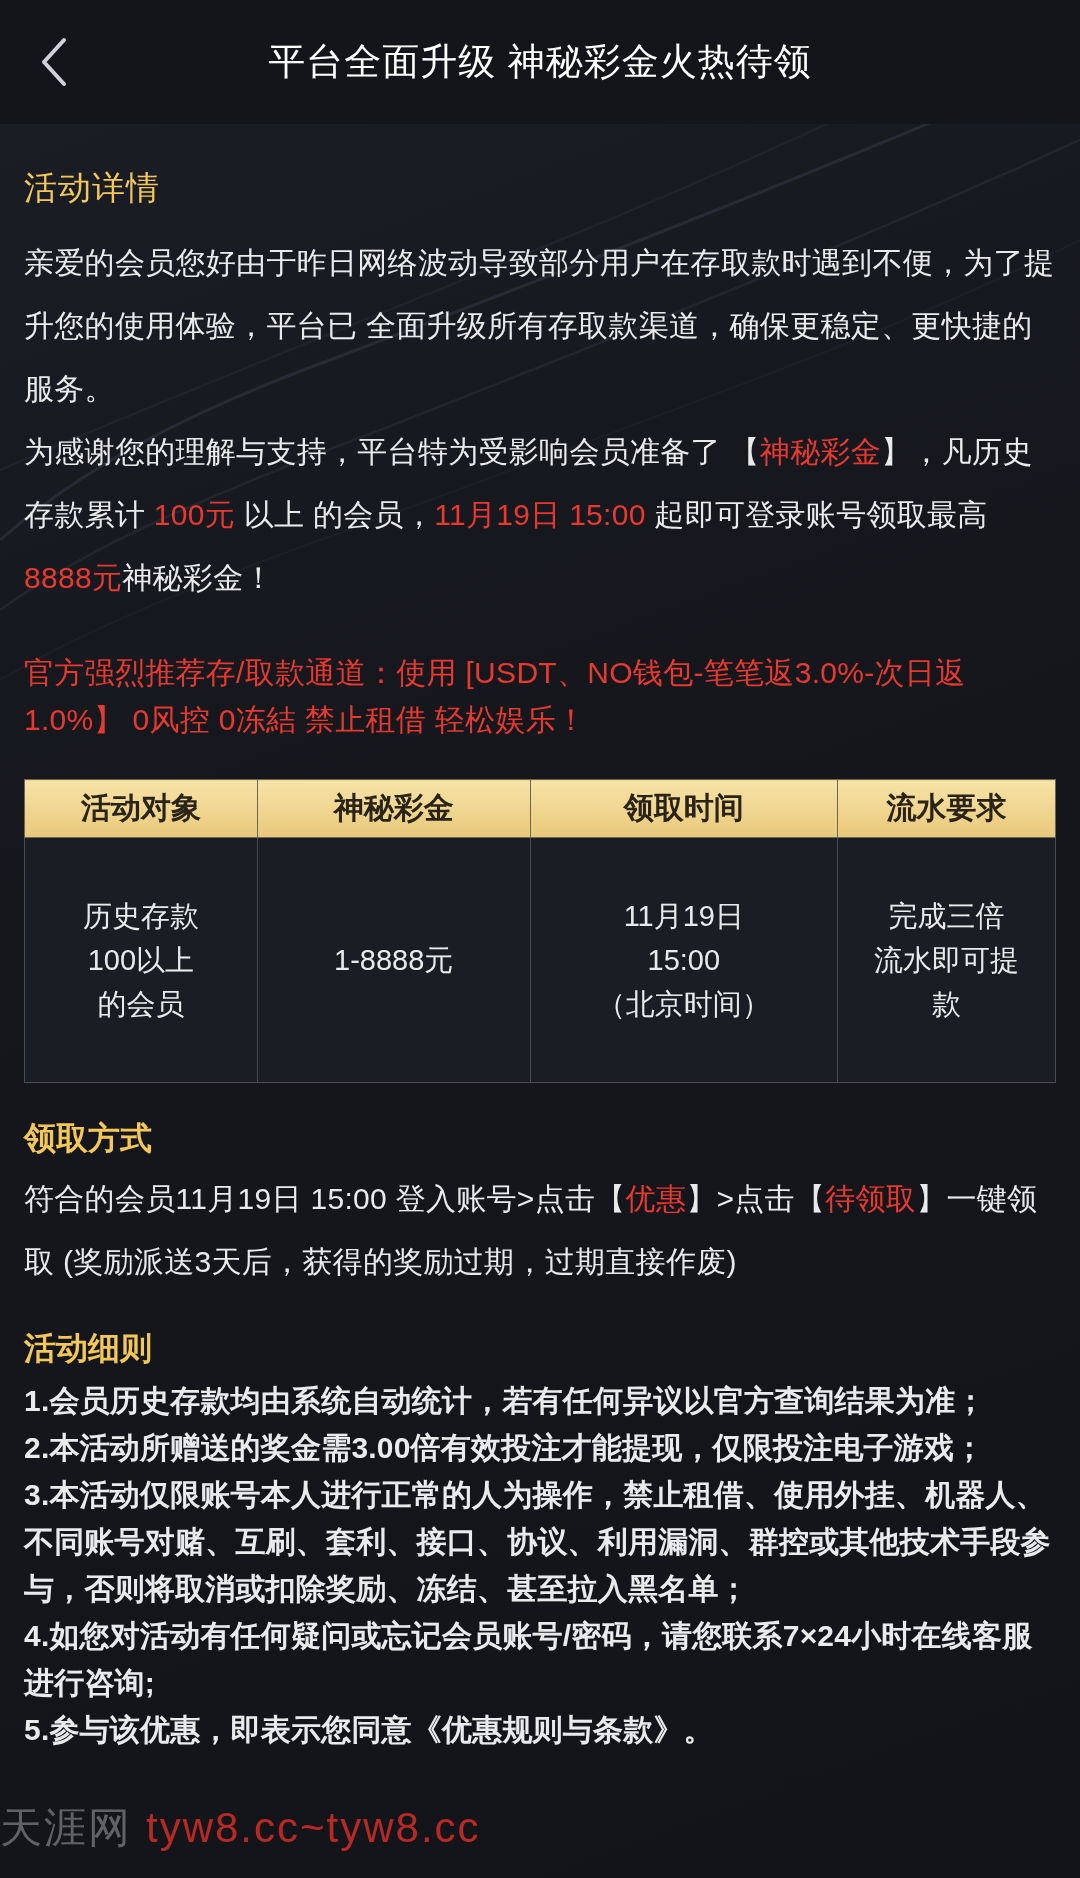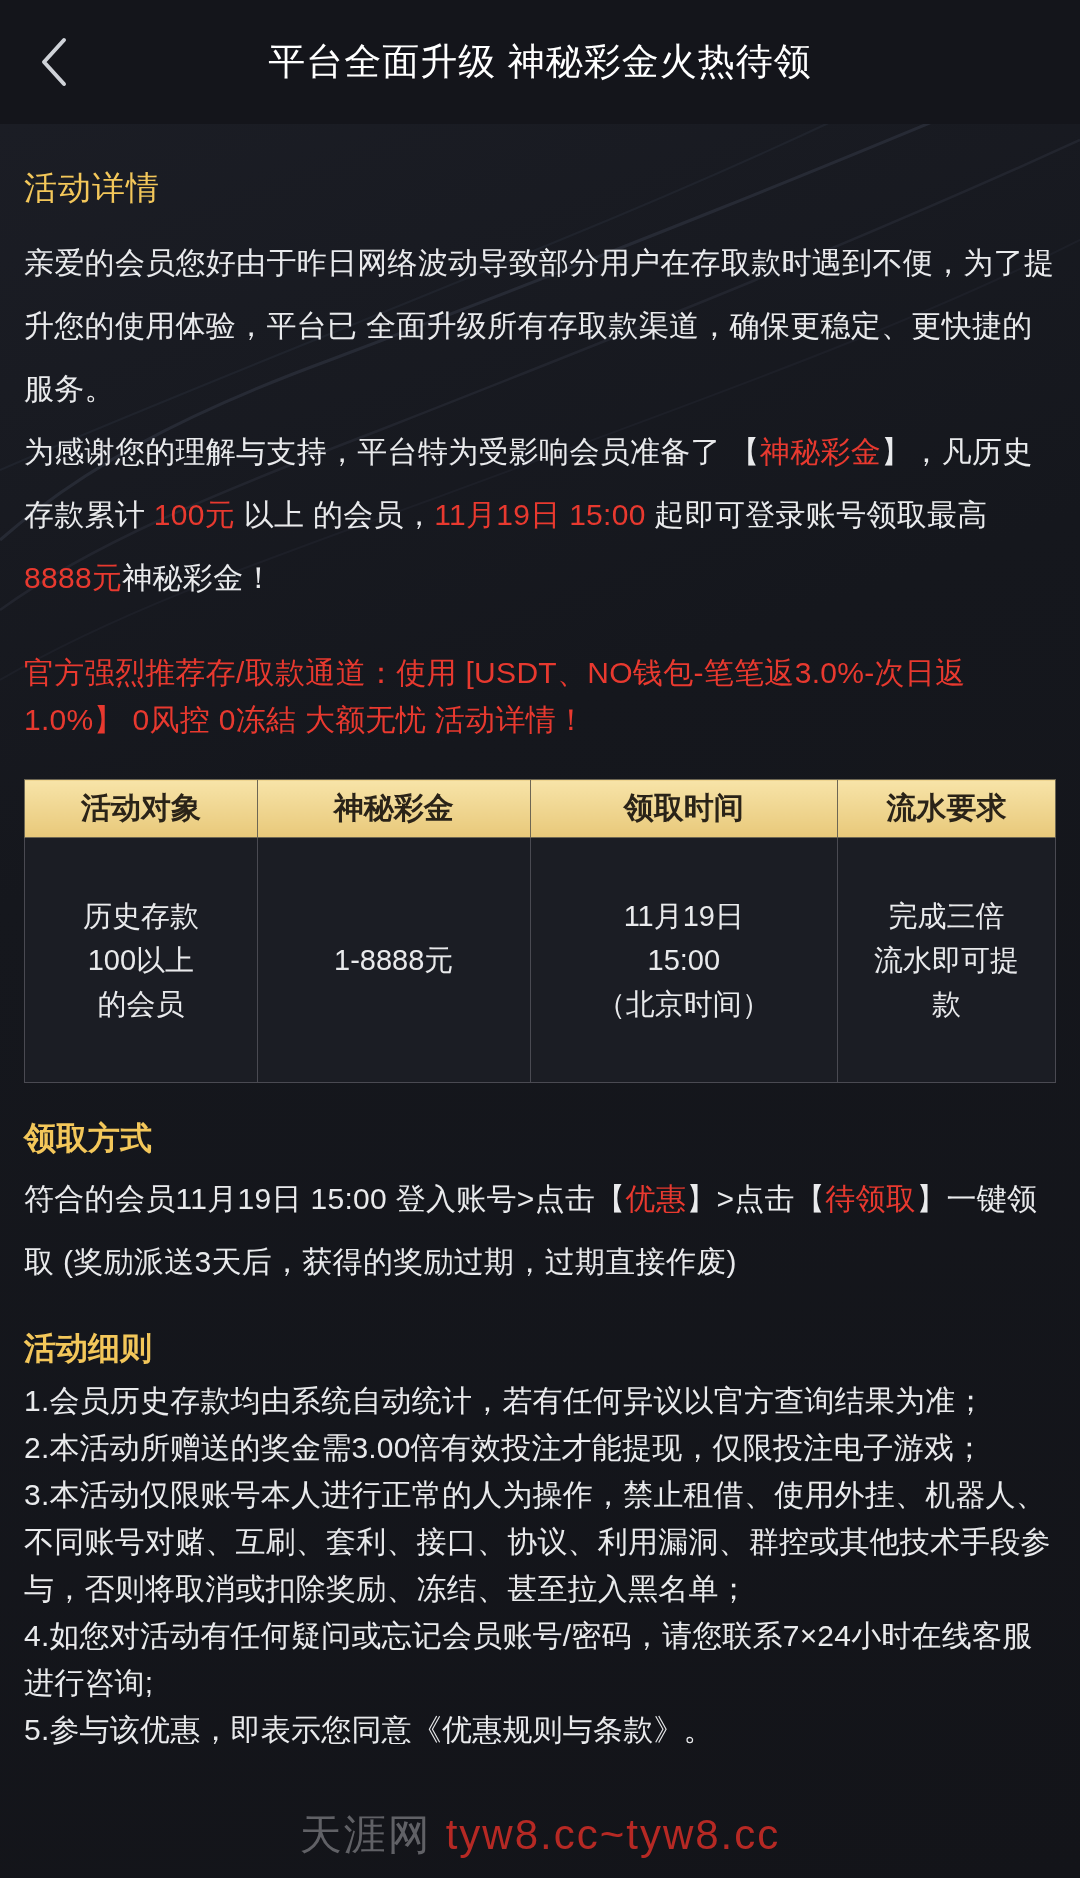--- a/index.html
+++ b/index.html
@@ -127,27 +127,27 @@
     color: #f3c75a;
     font-size: 32px;
     font-weight: bold;
     margin: 34px 0 6px 0;
   }
   .rules {
     font-size: 30px;
     line-height: 47px;
     color: #e9eaec;
     letter-spacing: 0.2px;
+    font-weight: bold;
   }
   .watermark {
     position: absolute;
-    bottom: 15px;
+    bottom: 22px;
     left: 0;
     width: 1080px;
-    text-align: center;
     font-size: 42px;
     color: rgba(228, 48, 40, 0.78);
     letter-spacing: 2px;
     pointer-events: none;
     z-index: 9;
   }
   .watermark .wm-cn {
     color: rgba(160, 160, 165, 0.55);
     margin-right: 14px;
   }
@@ -176,21 +176,21 @@
   </div>
 
   <div class="content">
 
     <div class="section-title">活动详情</div>
 
     <p class="para">亲爱的会员您好由于昨日网络波动导致部分用户在存取款时遇到不便，为了提升您的使用体验，平台已 全面升级所有存取款渠道，确保更稳定、更快捷的服务。</p>
 
     <p class="para tight"><span>为感谢您的理解与支持，平台特为受影响会员准备了 【</span><span class="red">神秘彩金</span><span>】，凡历史存款累计 </span><span class="red">100元</span><span> 以上 的会员，</span><span class="red">11月19日 15:00</span><span> 起即可登录账号领取最高 </span><span class="red">8888元</span><span>神秘彩金！</span></p>
 
-    <p class="redline">官方强烈推荐存/取款通道：使用 [USDT、NO钱包-笔笔返3.0%-次日返1.0%】 0风控 0冻結 大额无忧 活动详情！</p>
+    <p class="redline">官方强烈推荐存/取款通道：使用 [USDT、NO钱包-笔笔返3.0%-次日返1.0%】 0风控 0冻結 禁止租借 轻松娱乐！</p>
 
     <table class="info">
       <thead>
         <tr>
           <th class="col1">活动对象</th>
           <th class="col2">神秘彩金</th>
           <th class="col3">领取时间</th>
           <th class="col4">流水要求</th>
         </tr>
       </thead>

